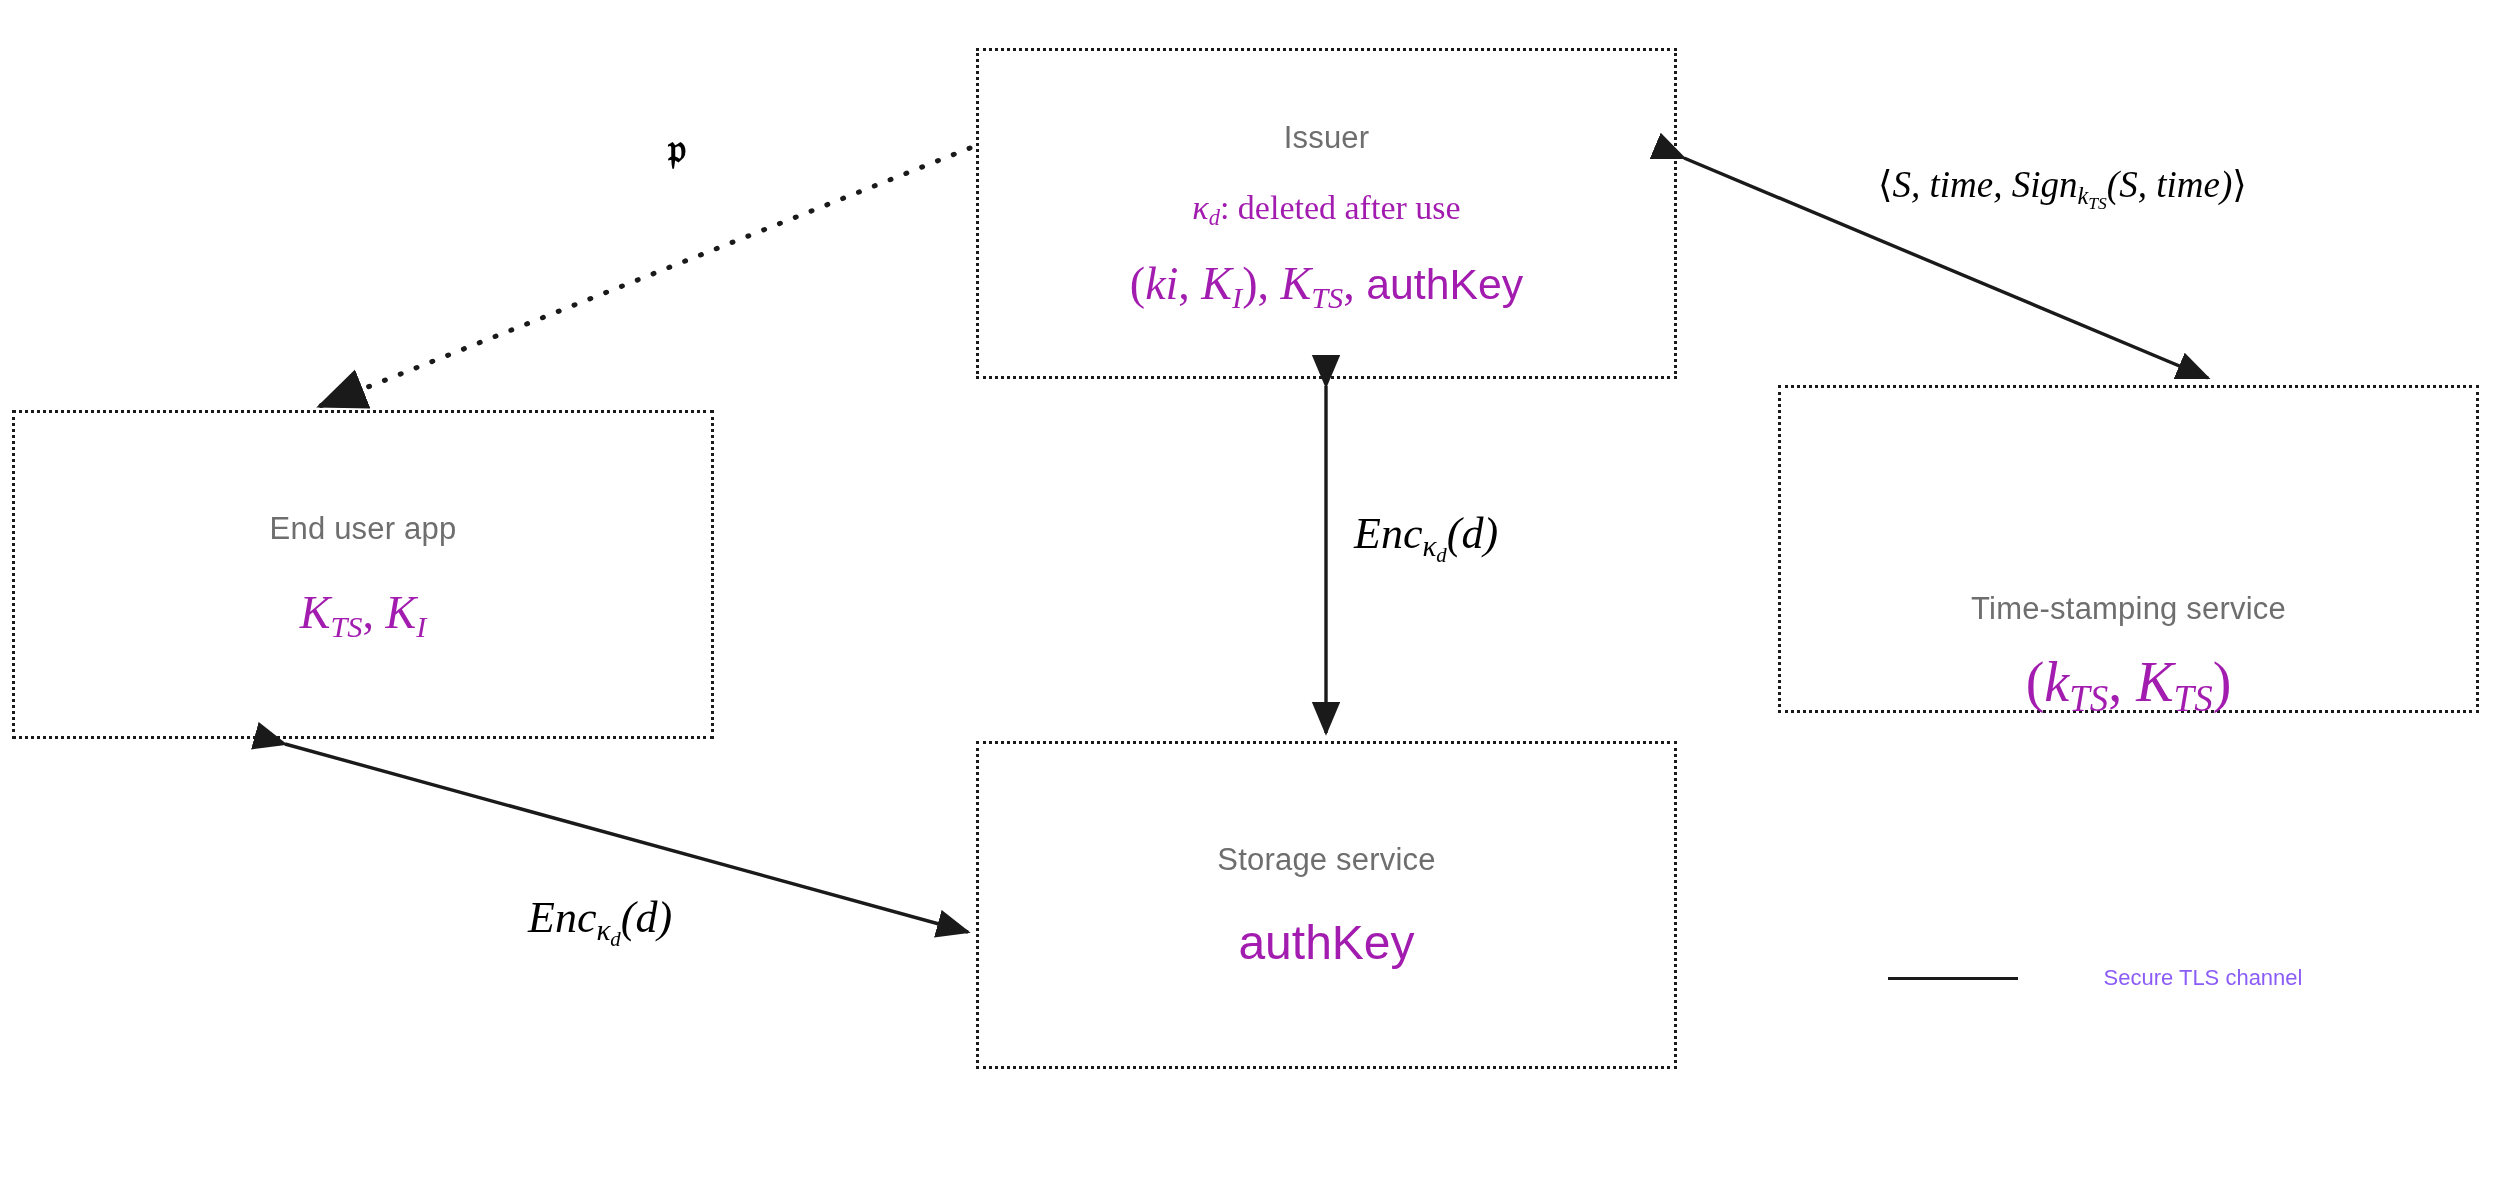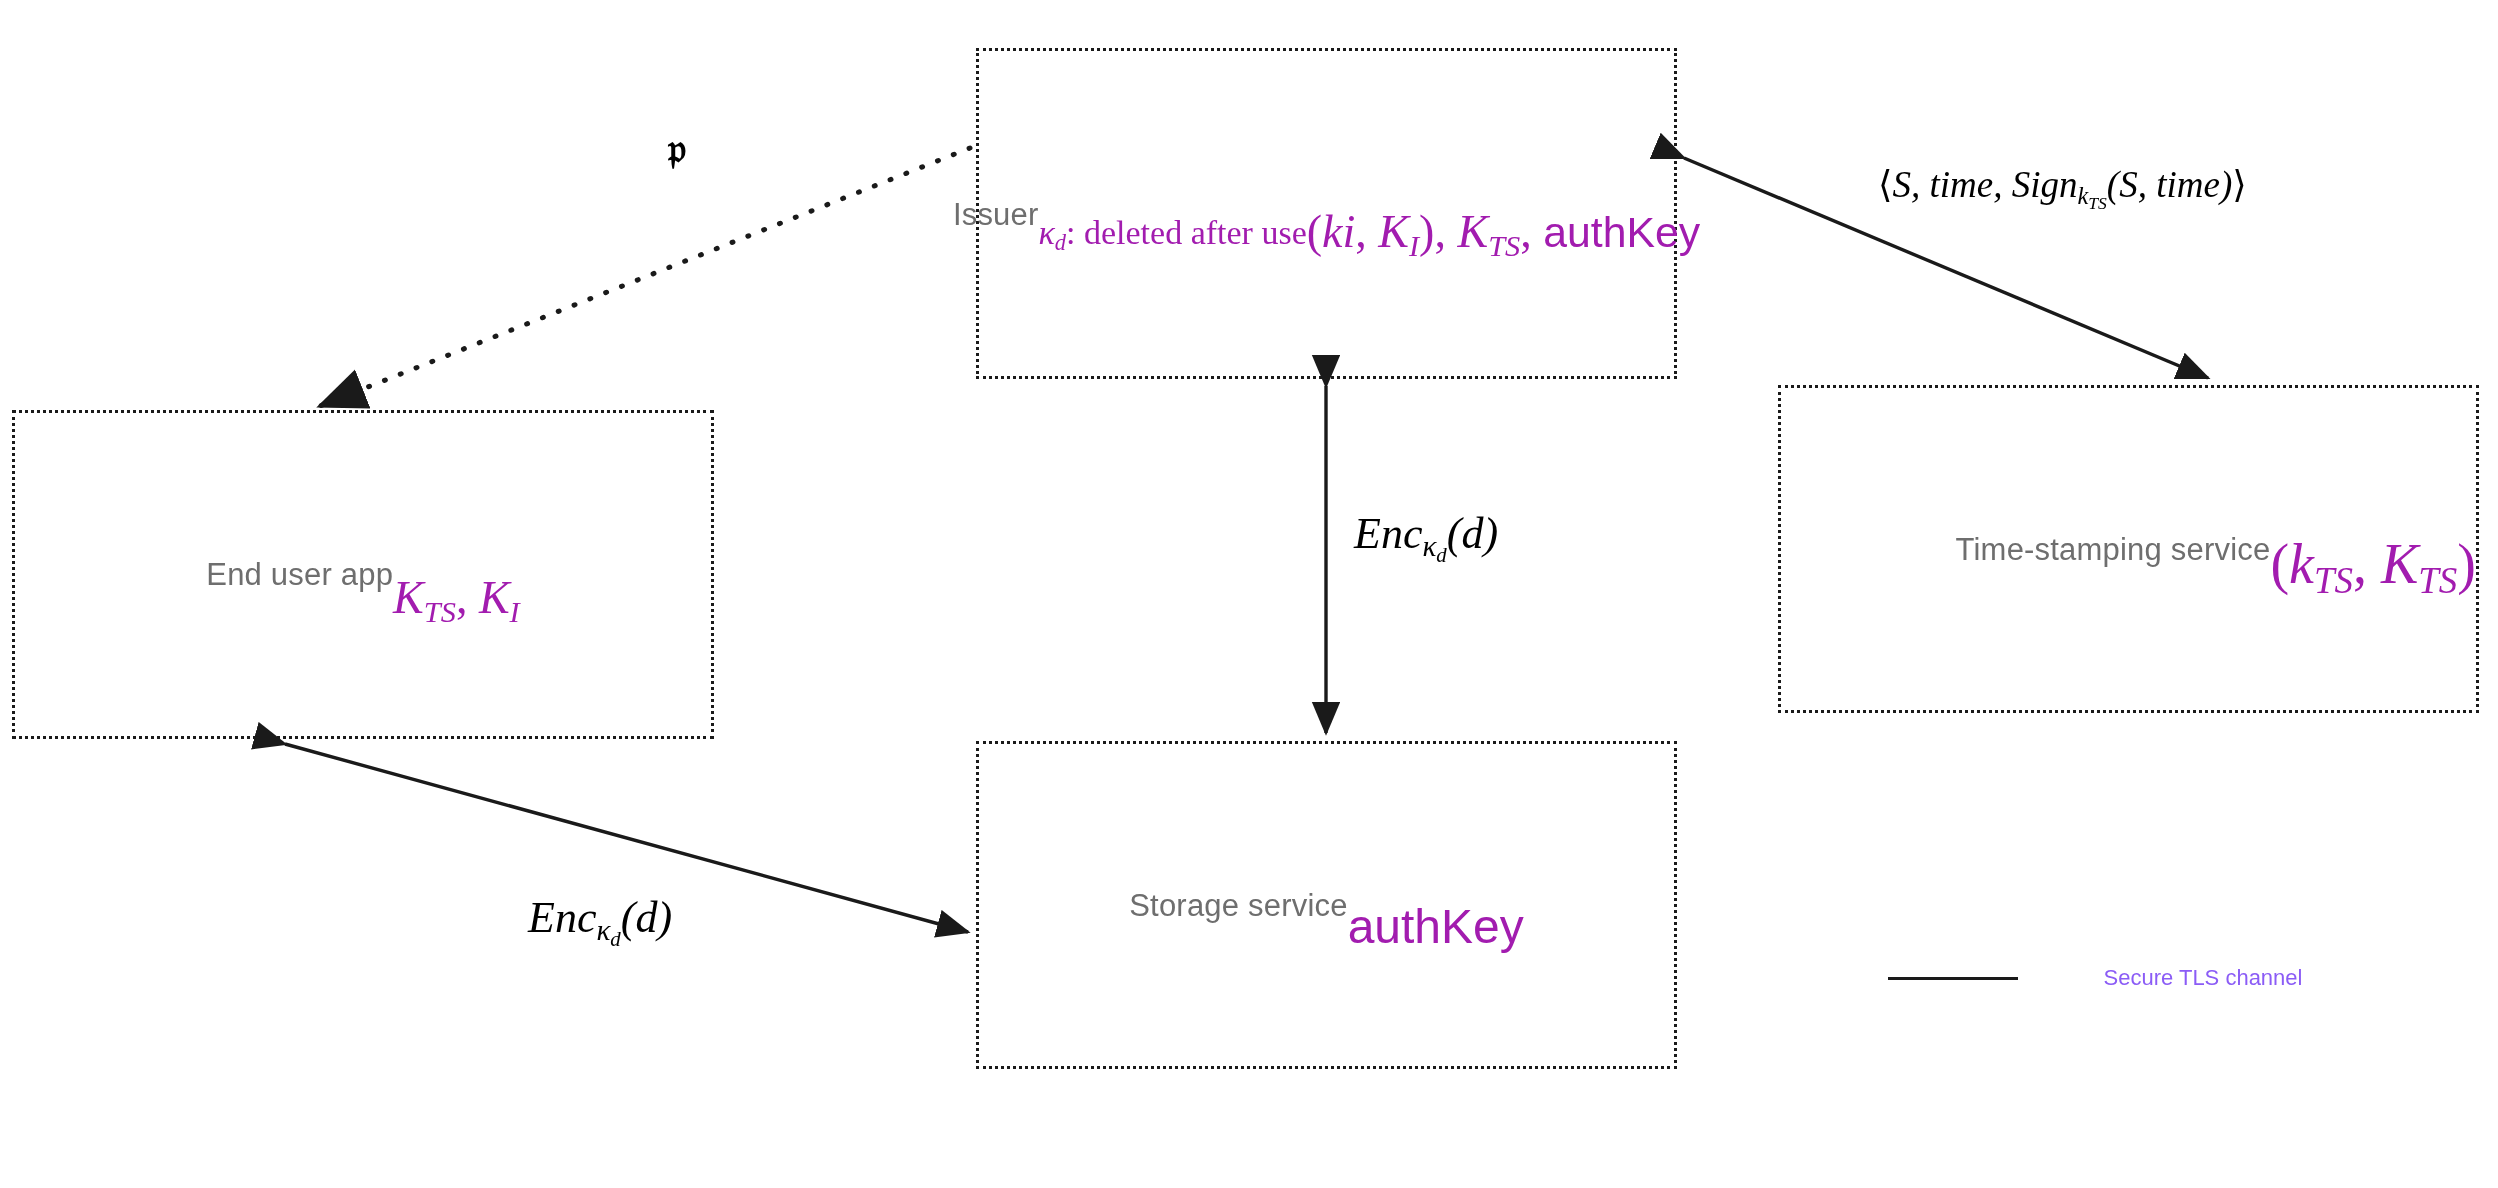--- a/index.html
+++ b/index.html
@@ -22,21 +22,21 @@
     width: 2498px;
     height: 1188px;
     pointer-events: none;
   }
   .node-box {
     position: absolute;
     border: 3px dotted #1a1a1a;
     box-sizing: border-box;
     background: transparent;
     display: flex;
-    flex-direction: row;
+    flex-direction: column;
     align-items: center;
     justify-content: center;
   }
   .node-title {
     color: #6e6e6e;
     font-family: "Liberation Sans", sans-serif;
     font-size: 31px;
     font-weight: 400;
     letter-spacing: 0.2px;
     line-height: 1;

